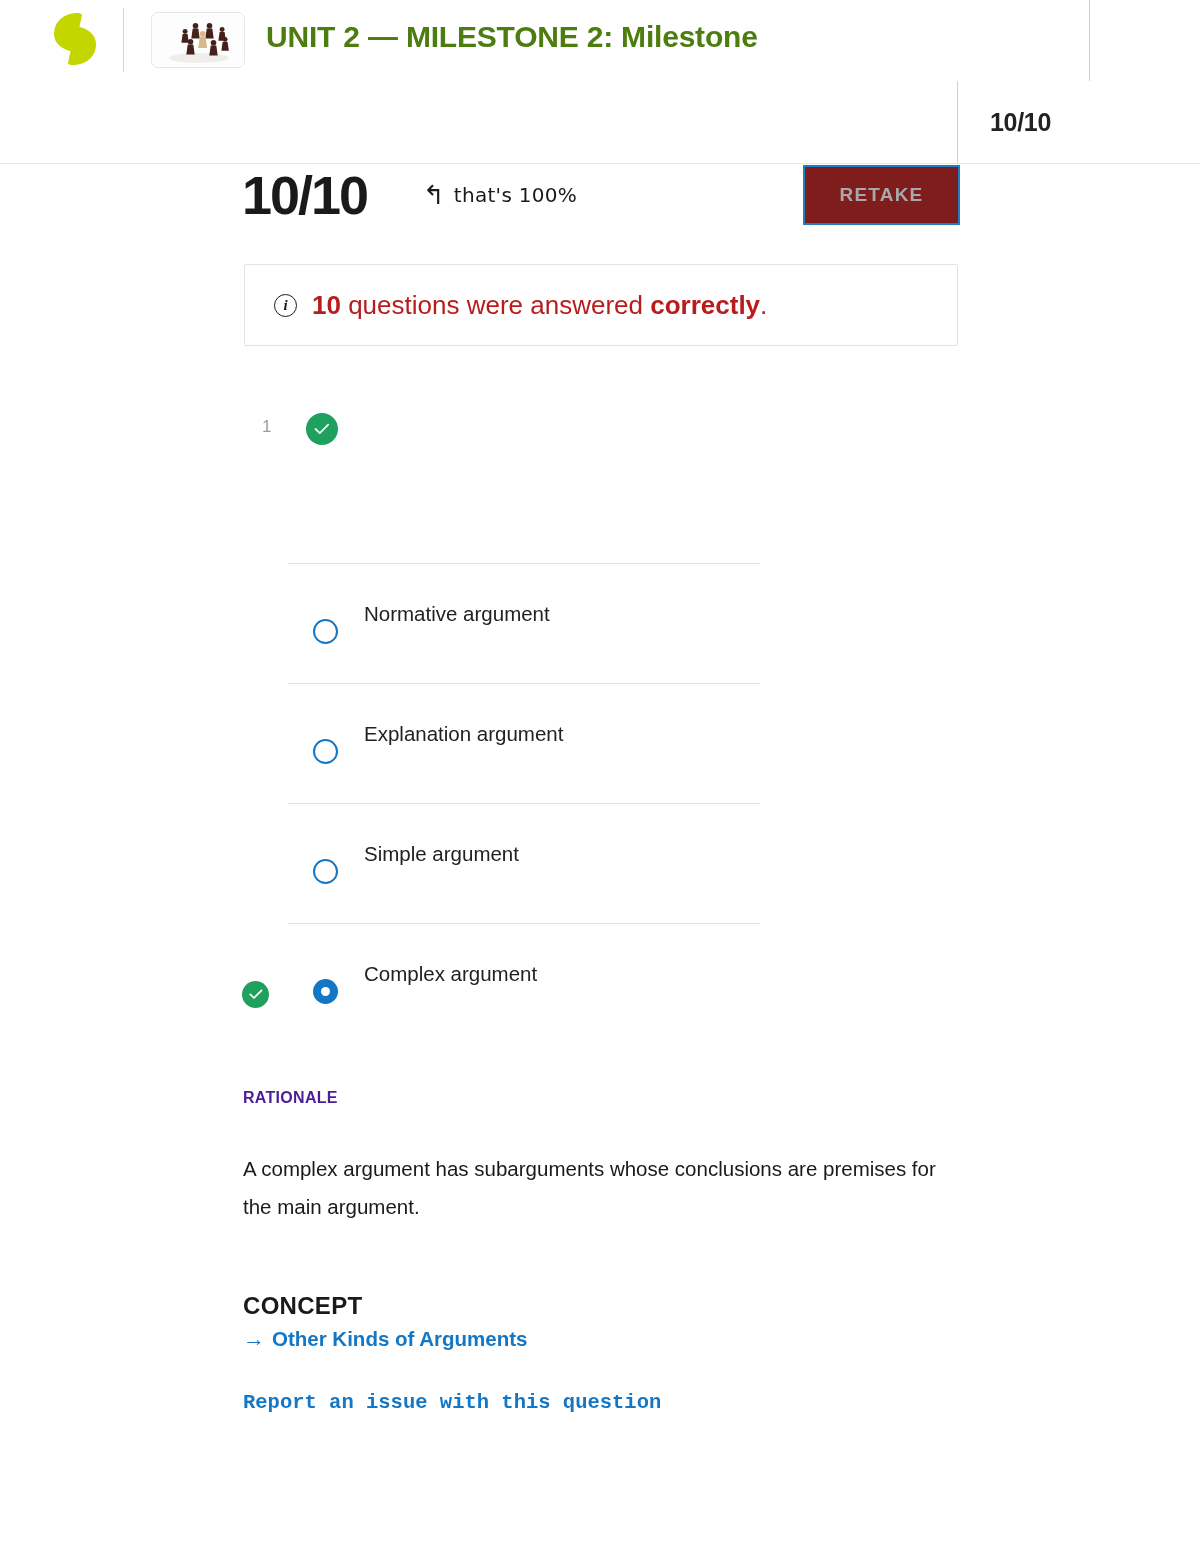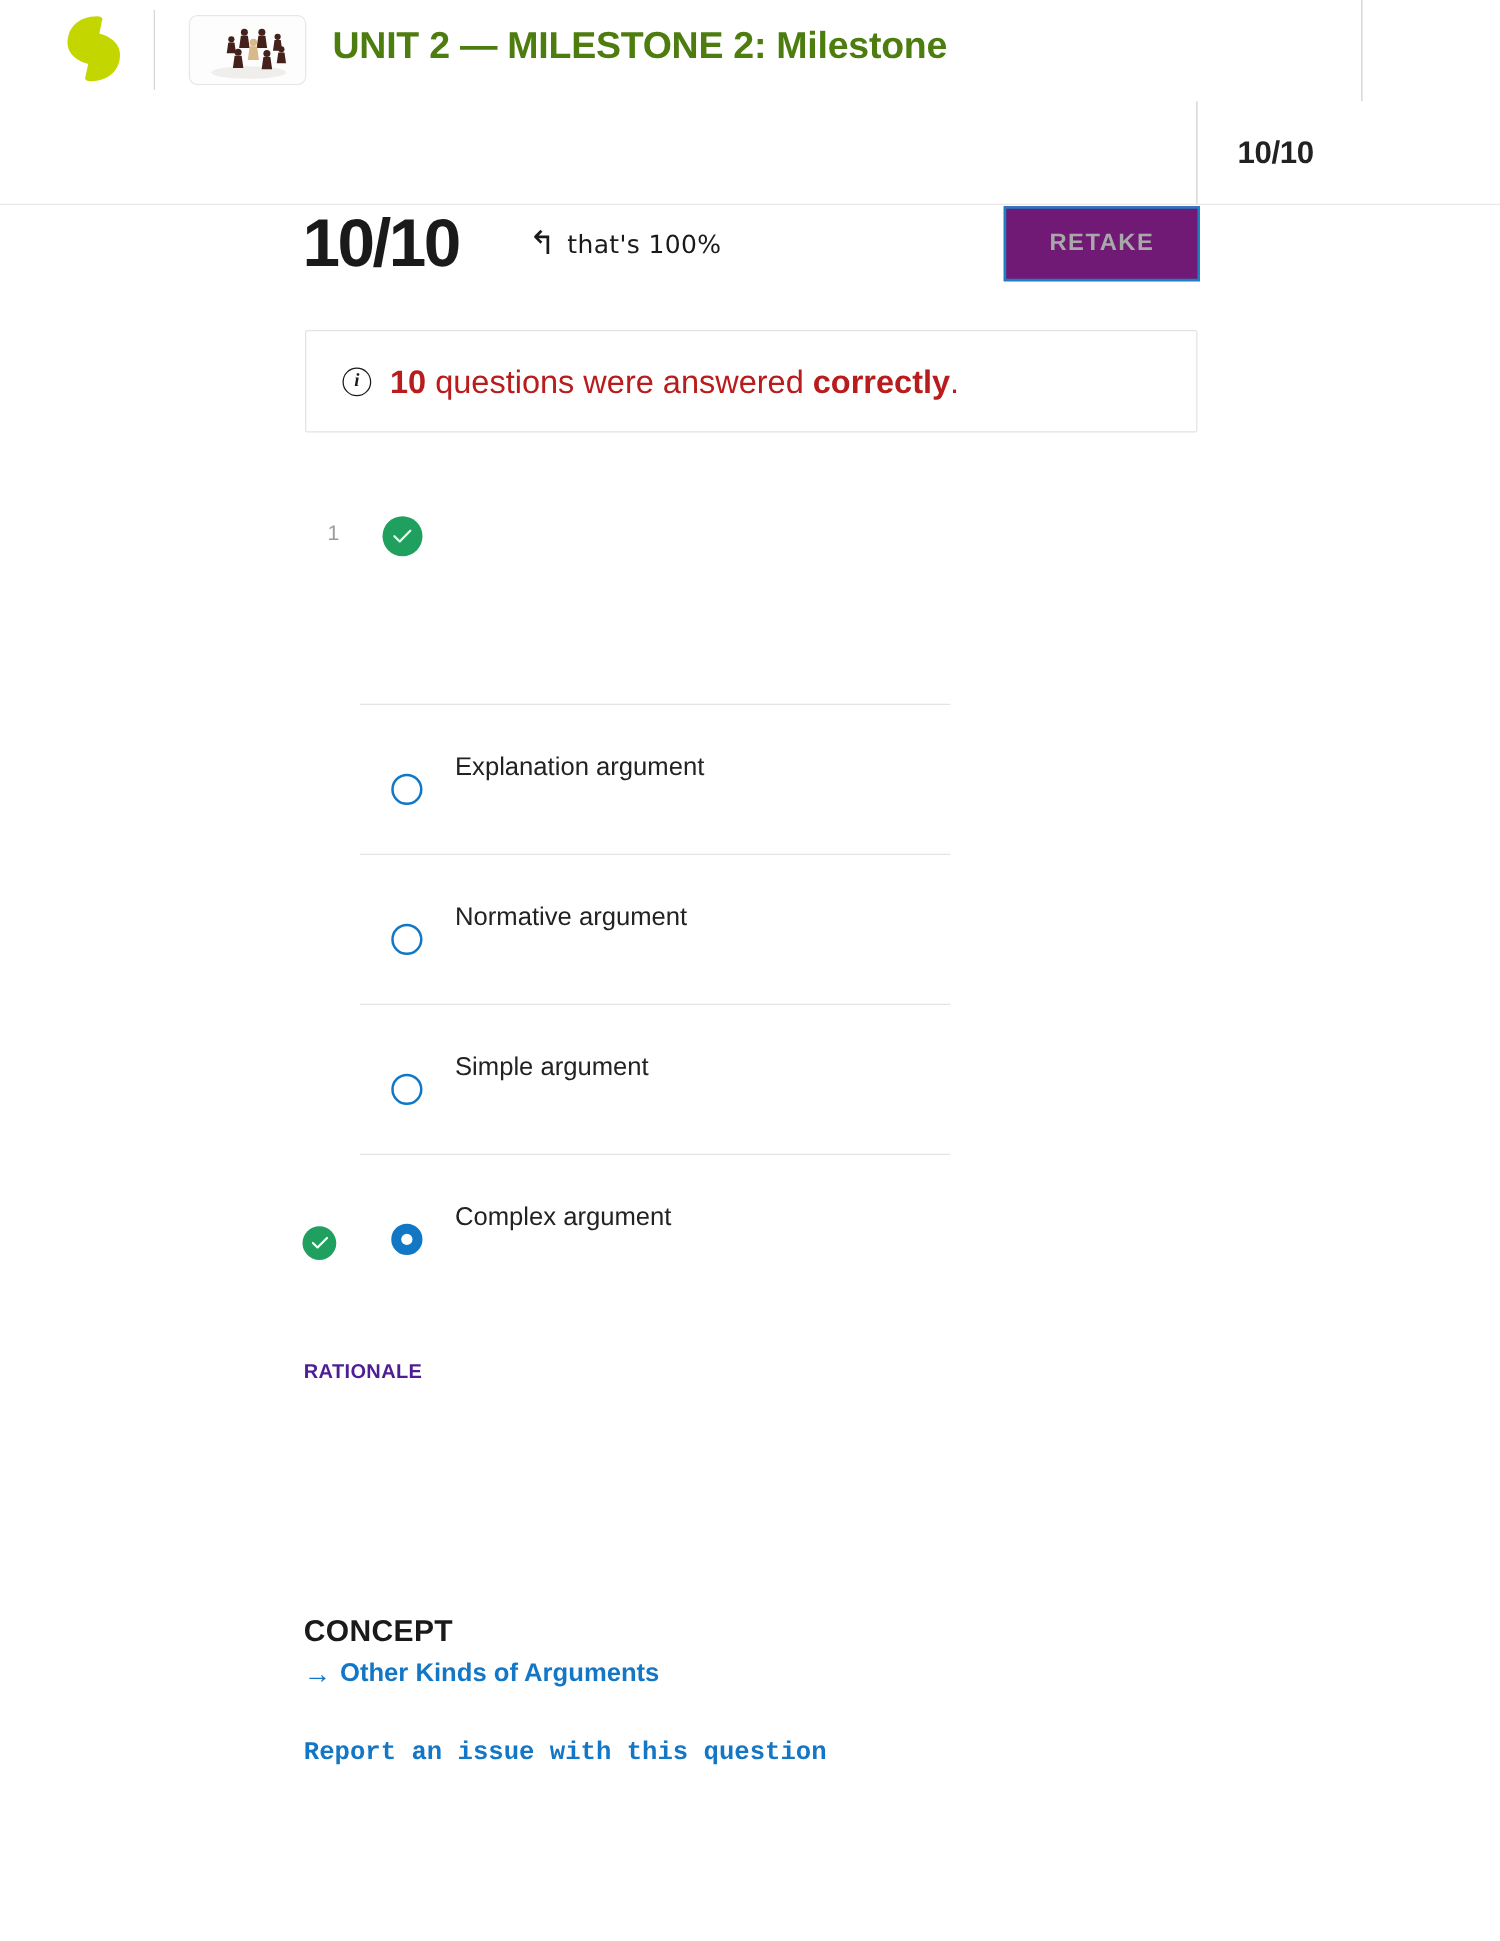--- a/index.html
+++ b/index.html
@@ -71,21 +71,21 @@
     position: absolute; left: 423px; top: 182px;
     display: flex; align-items: center; gap: 9px;
     font-size: 21px; color: #1a1a1a;
     font-family: "DejaVu Sans", sans-serif;
   }
   .anno-arrow { font-size: 26px; line-height: 1; display: inline-block; }
   .anno-text { font-size: 20px; letter-spacing: 0.3px; }
 
   .retake-btn {
     position: absolute; left: 803px; top: 165px; width: 157px; height: 60px;
-    border: 2px solid #1e7fc2; background: #701a75;
+    border: 2px solid #1e7fc2; background: #7f1d1d;
     display: flex; align-items: center; justify-content: center;
     font-size: 19px; font-weight: 700; letter-spacing: 1.2px; color: #a8a8a8;
     cursor: pointer;
   }
 
   
   .info-banner {
     position: absolute; left: 244px; top: 264px; width: 714px; height: 82px;
     border: 1px solid #e3e3e3; background: #fff; border-radius: 2px;
     display: flex; align-items: center; padding-left: 29px;
@@ -246,26 +246,26 @@
   <div class="q-number">1</div>
   <div class="q-check">
     <svg width="16" height="12" viewBox="0 0 16 12">
       <path d="M1.5 6 L5.8 10.2 L14.2 1.6" fill="none" stroke="#eafaf1" stroke-width="1.8" stroke-linecap="round" stroke-linejoin="round"></path>
     </svg>
   </div>
 
   <div class="options">
 
     <div class="opt-row">
+      <div class="opt-label">Normative argument</div>
+      <div class="radio"></div>
+    </div>
+
+    <div class="opt-row">
       <div class="opt-label">Explanation argument</div>
-      <div class="radio"></div>
-    </div>
-
-    <div class="opt-row">
-      <div class="opt-label">Normative argument</div>
       <div class="radio"></div>
     </div>
 
     <div class="opt-row">
       <div class="opt-label">Simple argument</div>
       <div class="radio"></div>
     </div>
 
     <div class="opt-row">
       <div class="opt-correct">
@@ -273,20 +273,21 @@
           <path d="M1.3 5.4 L5 9 L12.6 1.4" fill="none" stroke="#ffffff" stroke-width="1.7" stroke-linecap="round" stroke-linejoin="round"></path>
         </svg>
       </div>
       <div class="opt-label">Complex argument</div>
       <div class="radio selected"></div>
     </div>
 
   </div>
 
   <div class="rationale-head">RATIONALE</div>
+  <div class="rationale-body">A complex argument has subarguments whose conclusions are premises for the main argument.</div>
 
   <div class="concept-head">CONCEPT</div>
   <a class="concept-link">
     <span class="concept-arrow">→</span>
     <span>Other Kinds of Arguments</span>
   </a>
   <a class="report-link">Report an issue with this question</a>
 
 </div>
 

